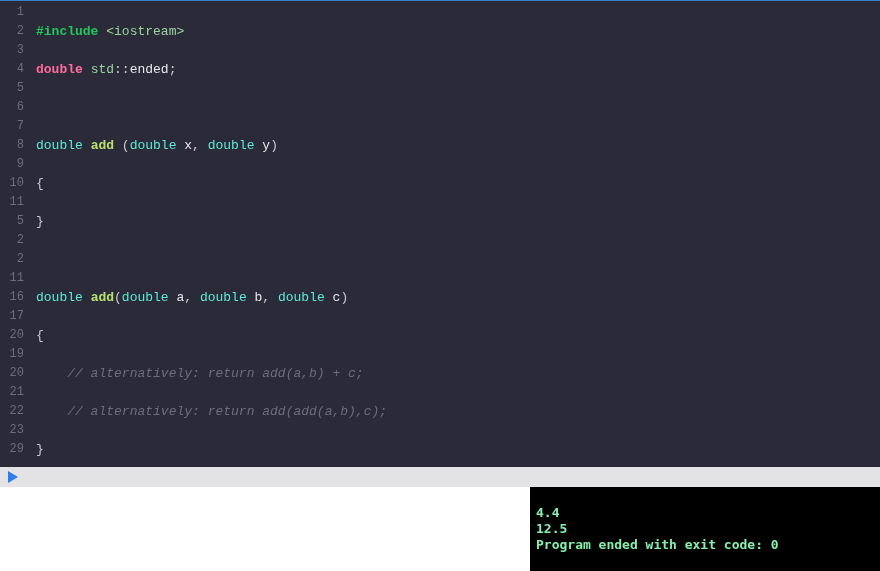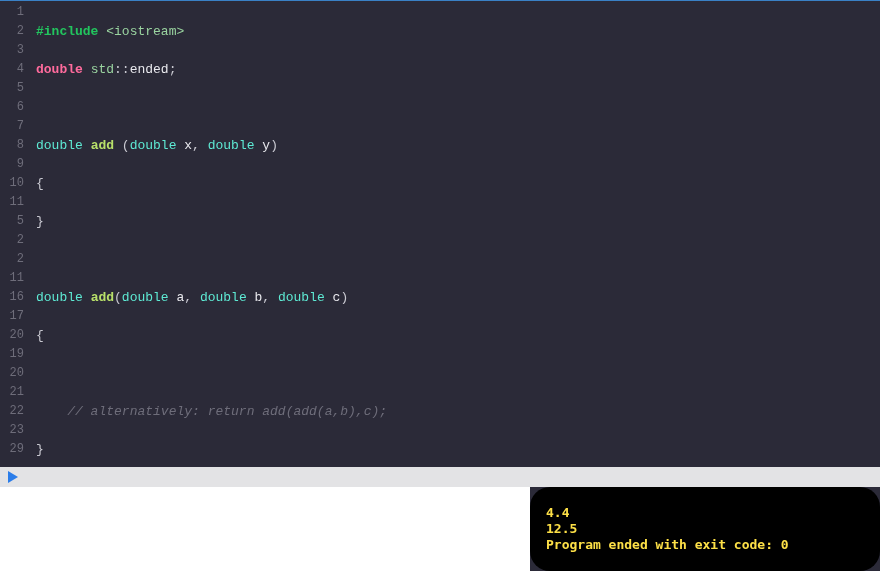--- a/index.html
+++ b/index.html
@@ -58,28 +58,27 @@
     display: flex;
     height: 84px;
   }
   .bottom-left {
     flex: 0 0 530px;
     background: #ffffff;
   }
   .console {
     flex: 1;
     background: #000000;
-    color: #fde047;
-    padding: 2px 16px;
+    color: #86efac;
+    padding: 2px 6px;
     font-family: "Andale Mono", Menlo, monospace;
     font-size: 13px;
     line-height: 16px;
     white-space: pre;
     font-weight: bold;
-    border-radius: 20px;
   }
 </style>
 </head>
 <body>
 
 <div class="editor">
   <div class="gutter">
     <div>1</div>
     <div>2</div>
     <div>3</div>
@@ -108,21 +107,21 @@
   <div class="code">
 <div><span class="pre">#include</span><span> </span><span class="lib">&lt;iostream&gt;</span></div>
 <div><span class="kw">double</span><span> </span><span class="lib">std</span><span class="punct">::</span><span class="ident">ended</span><span class="punct">;</span></div>
 <div>&nbsp;</div>
 <div><span class="type">double</span><span> </span><span class="fn">add</span><span> </span><span class="punct">(</span><span class="type">double</span><span> </span><span class="ident">x</span><span class="punct">,</span><span> </span><span class="type">double</span><span> </span><span class="ident">y</span><span class="punct">)</span></div>
 <div><span class="punct">{</span></div>
 <div><span class="punct">}</span></div>
 <div>&nbsp;</div>
 <div><span class="type">double</span><span> </span><span class="fn">add</span><span class="punct">(</span><span class="type">double</span><span> </span><span class="ident">a</span><span class="punct">,</span><span> </span><span class="type">double</span><span> </span><span class="ident">b</span><span class="punct">,</span><span> </span><span class="type">double</span><span> </span><span class="ident">c</span><span class="punct">)</span></div>
 <div><span class="punct">{</span></div>
-<div><span>    </span></div>
+<div><span>    </span><span class="comment">// alternatively: return add(a,b) + c;</span></div>
 <div><span>    </span><span class="comment">// alternatively: return add(add(a,b),c);</span></div>
 <div><span class="punct">}</span></div>
 <div>&nbsp;</div>
 
 
 
 
 
 
 

